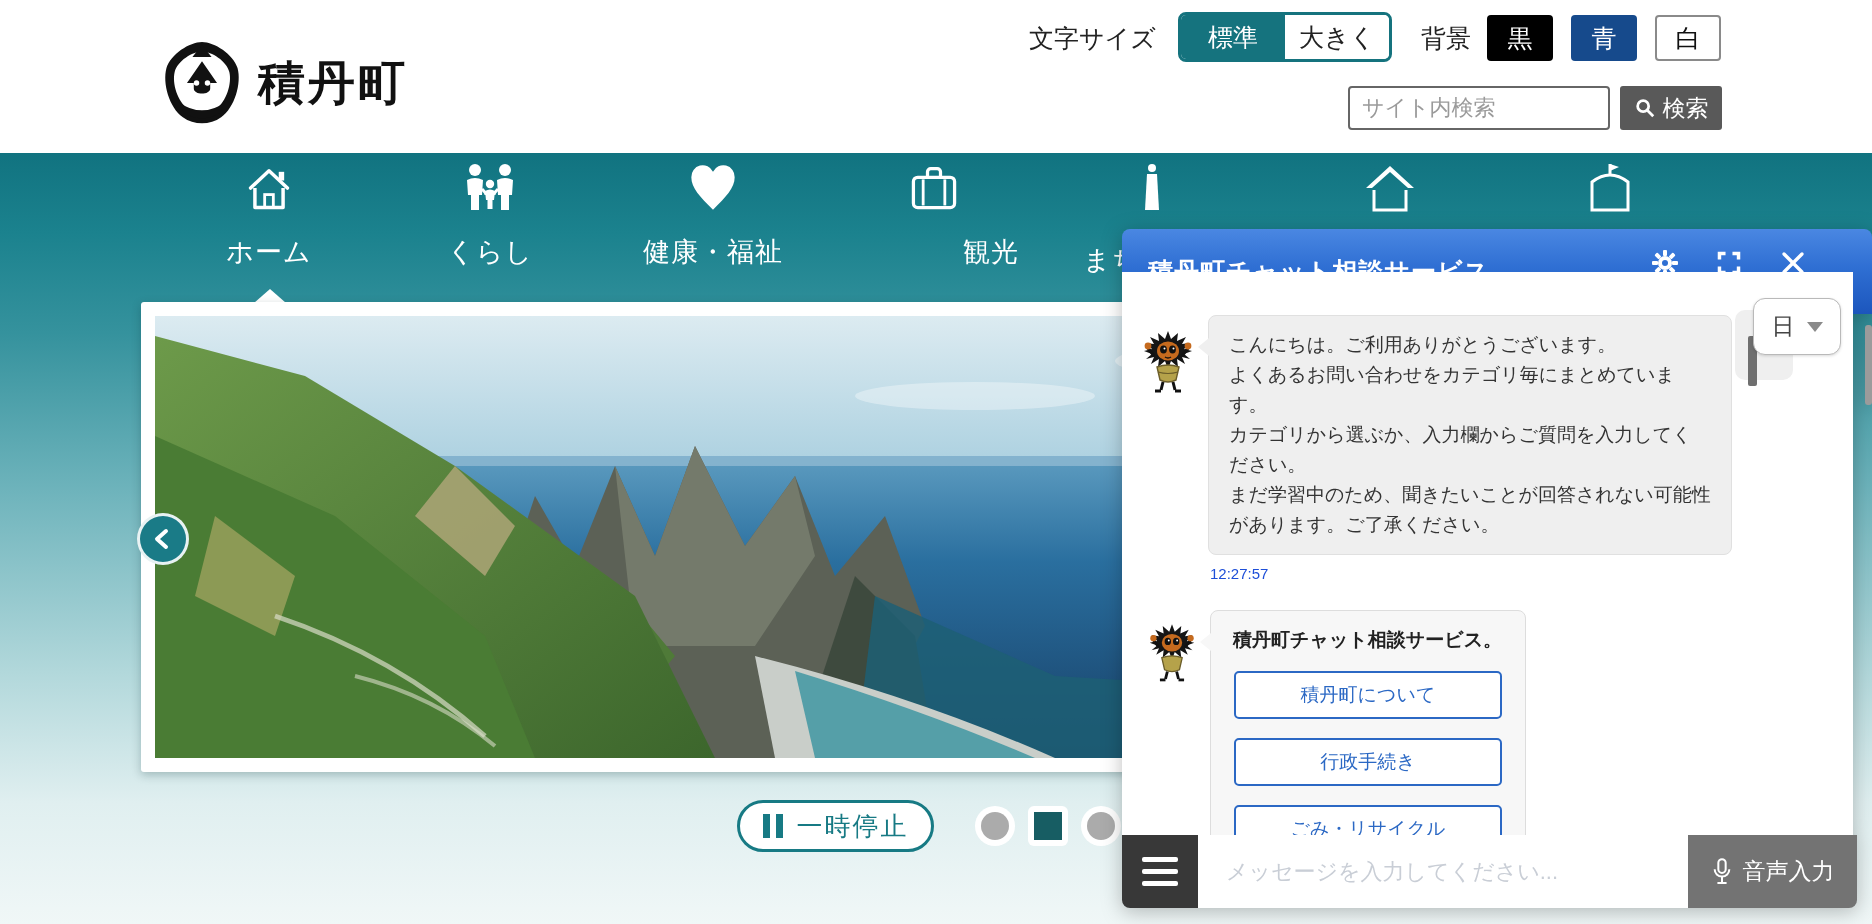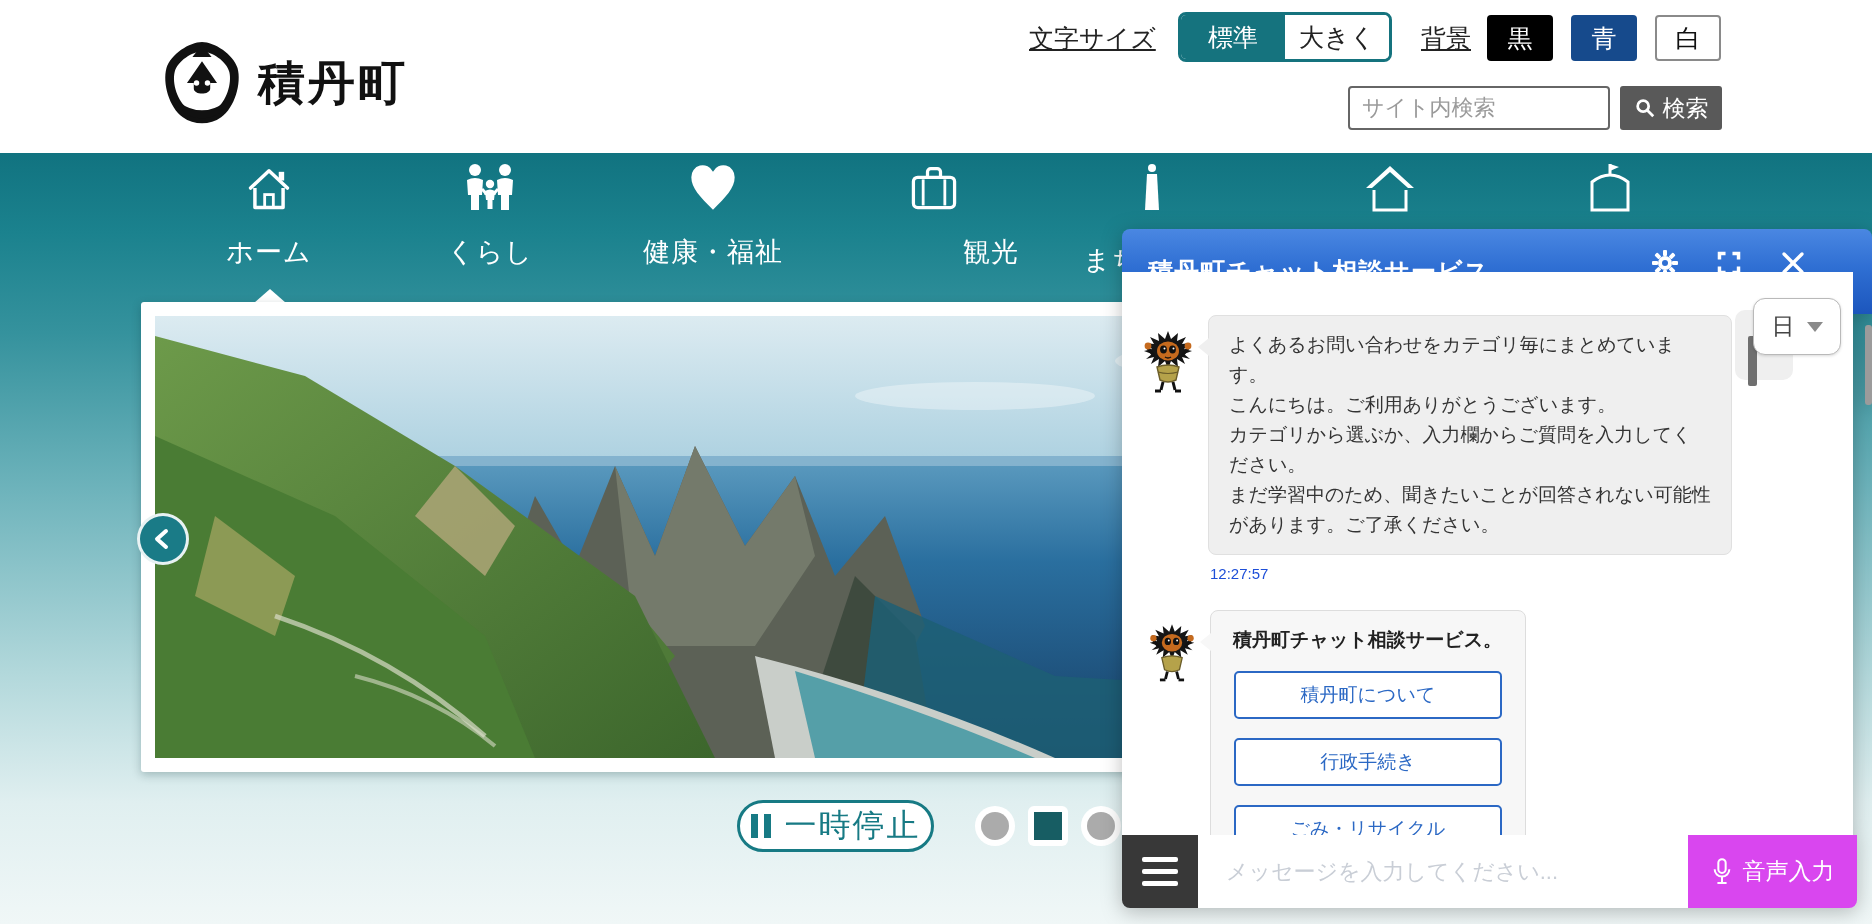--- a/index.html
+++ b/index.html
@@ -3,21 +3,21 @@
 <meta charset="utf-8">
 <style>
   * { margin:0; padding:0; box-sizing:border-box; }
   body { font-family:"Liberation Sans","DejaVu Sans",sans-serif; background:#fff; }
   .stage { position:relative; width:1872px; height:924px; overflow:hidden; background:#ffffff; }
 
   
   .site-header { position:absolute; left:0; top:0; width:1872px; height:153px; background:#fff; z-index:3; }
   .logo-mark { position:absolute; left:161px; top:40px; width:82px; height:86px; }
   .site-name { position:absolute; left:258px; top:52px; font-size:47px; font-weight:bold; color:#111; letter-spacing:3px; }
-  .fs-label, .bg-label { position:absolute; top:22px; font-size:25px; color:#222;text-decoration:underline; }
+  .fs-label, .bg-label { position:absolute; top:22px; font-size:25px; color:#222; }
   .fs-label { left:1029px; }
   .bg-label { left:1421px; }
   .seg { position:absolute; left:1178px; top:12px; height:50px; display:flex; border:3px solid #15737e; border-radius:8px; overflow:hidden; background:#fff; }
   .seg-btn { width:104px; height:44px; display:flex; align-items:center; justify-content:center; font-size:25px; cursor:pointer; }
   .seg-btn.active { background:#15737e; color:#fff; }
   .seg-btn.idle { background:#fff; color:#222; }
   .bg-btn { position:absolute; top:15px; width:66px; height:46px; display:flex; align-items:center; justify-content:center; font-size:25px; border-radius:4px; cursor:pointer; }
   .bg-black { left:1487px; background:#000; color:#fff; }
   .bg-blue  { left:1571px; background:#164a8c; color:#fff; }
   .bg-white { left:1655px; background:#fff; color:#111; border:2px solid #8a8a8a; }
@@ -34,21 +34,21 @@
   .nav-icon { height:52px; display:flex; align-items:flex-end; justify-content:center; }
   .nav-label { margin-top:22px; font-size:27px; letter-spacing:1px; }
   .nav-label-free { position:absolute; top:242px; font-size:27px; color:#fff; z-index:2; letter-spacing:1px; }
 
   
   .hero-card { position:absolute; left:141px; top:302px; width:1599px; height:470px; background:#fff; border-radius:3px;
     box-shadow:0 3px 10px rgba(0,40,45,.25); z-index:2; }
   .hero-photo { position:absolute; left:14px; top:14px; width:1571px; height:442px; overflow:hidden; }
   .notch { position:absolute; left:254px; top:289px; width:0; height:0; border-left:16px solid transparent; border-right:16px solid transparent; border-bottom:14px solid #fff; z-index:2; }
   .prev-btn { position:absolute; left:137px; top:513px; width:52px; height:52px; border-radius:50%; background:#1a7b87; border:3px solid rgba(255,255,255,.9); display:flex; align-items:center; justify-content:center; z-index:3; cursor:pointer; }
-  .pause-btn { position:absolute; left:737px; top:800px; width:197px; height:52px; background:#fff; border:3px solid #177a84; border-radius:28px; display:flex; align-items:center; justify-content:center; gap:14px; color:#177a84; font-size:32px; letter-spacing:2px; z-index:2; cursor:pointer; font-family:inherit; }
+  .pause-btn { position:absolute; left:737px; top:800px; width:197px; height:52px; background:#fff; border:3px solid #177a84; border-radius:28px; display:flex; align-items:center; justify-content:center; gap:14px; color:#177a84; font-size:26px; letter-spacing:2px; z-index:2; cursor:pointer; font-family:inherit; }
   .pause-ico { display:flex; gap:6px; }
   .pause-ico span { display:block; width:7px; height:24px; background:#177a84; }
   .dot-wrap { position:absolute; top:806px; width:40px; height:40px; background:#fff; display:flex; align-items:center; justify-content:center; z-index:2; cursor:pointer; }
   .dot-round { border-radius:50%; }
   .dot-square { border-radius:6px; }
   .dot-inner-circle { width:28px; height:28px; border-radius:50%; background:#ababab; }
   .dot-inner-square { width:28px; height:28px; background:#175d63; }
 
   
   .chat-panel { position:absolute; left:1122px; top:205px; width:750px; height:703px; z-index:10; filter:drop-shadow(0 4px 10px rgba(0,0,0,.25)); }
@@ -74,21 +74,21 @@
   .bubble2 { left:88px; top:338px; width:316px; padding:16px 22px 10px; background:#f7f7f7; border-color:#ddd; height:280px; }
   .bubble2:before { border-right-color:#f7f7f7; }
   .bubble2 .prompt { font-size:19px; font-weight:bold; color:#222; margin-bottom:18px; }
   .cat-btn { display:block; width:268px; height:48px; margin:0 auto 19px; background:#fff; border:2px solid #2b68c4; border-radius:5px; color:#2b68c4; font-size:19px; cursor:pointer; font-family:inherit; }
 
   .chat-inputbar { position:absolute; left:0; top:630px; height:73px; display:flex; }
   .menu-btn { width:76px; height:73px; background:#383838; border:none; border-radius:0 0 0 8px; display:flex; flex-direction:column; align-items:center; justify-content:center; gap:7px; cursor:pointer; }
   .menu-btn span { display:block; width:36px; height:5px; background:#fff; border-radius:2px; }
   .chat-input { width:490px; height:73px; border:none; background:#fff; font-size:22px; padding:0 28px; color:#333; outline:none; font-family:inherit; }
   .chat-input::placeholder { color:#c9ced6; }
-  .voice-btn { width:169px; height:73px; background:#d946ef; border:none; border-radius:0 0 8px 0; color:#fff; font-size:23px; display:flex; align-items:center; justify-content:center; gap:10px; cursor:pointer; font-family:inherit; }
+  .voice-btn { width:169px; height:73px; background:#737373; border:none; border-radius:0 0 8px 0; color:#fff; font-size:23px; display:flex; align-items:center; justify-content:center; gap:10px; cursor:pointer; font-family:inherit; }
 </style>
 </head>
 <body>
 
 <div class="stage">
 
   <div class="hero-bg"></div>
 
   <div class="site-header">
     <svg class="logo-mark" viewBox="0 0 60 62">
@@ -321,22 +321,22 @@
         <circle cx="8" cy="16" r="3.4" fill="#c56a1e"></circle>
         <circle cx="48" cy="16" r="3.4" fill="#c56a1e"></circle>
         <path d="M17 37 Q28 33 39 37 L36 50 Q28 54 20 50 Z" fill="#b5a24a" stroke="#6b5d2a" stroke-width="1.4"></path>
         <path d="M18 42 Q28 45 38 42" fill="none" stroke="#6b5d2a" stroke-width="1.2"></path>
         <line x1="23" y1="52" x2="21" y2="60" stroke="#111" stroke-width="3"></line>
         <line x1="33" y1="52" x2="35" y2="60" stroke="#111" stroke-width="3"></line>
         <line x1="21" y1="61" x2="15" y2="61" stroke="#111" stroke-width="3"></line>
         <line x1="35" y1="61" x2="41" y2="61" stroke="#111" stroke-width="3"></line>
       </svg>
       <div class="bubble bubble1">
+        <div>こんにちは。ご利用ありがとうございます。</div>
         <div>よくあるお問い合わせをカテゴリ毎にまとめています。</div>
-        <div>こんにちは。ご利用ありがとうございます。</div>
         <div>カテゴリから選ぶか、入力欄からご質問を入力してください。</div>
         <div>まだ学習中のため、聞きたいことが回答されない可能性があります。ご了承ください。</div>
       </div>
       <div class="msg-time">12:27:57</div>
 
       <svg class="avatar" style="left:24px; top:351px; width:52px; height:60px;" viewBox="0 0 56 64">
         <path d="M28 1 L31 9 L38 3 L37 11 L46 7 L42 14 L50 13 L44 19 L52 21 L44 24 L50 29 L42 27 L45 34 L37 29 L38 37 L31 31 L28 39 L25 31 L18 37 L19 29 L11 34 L14 27 L6 29 L12 24 L4 21 L12 19 L6 13 L14 14 L10 7 L19 11 L18 3 L25 9 Z" fill="#151515"></path>
         <ellipse cx="28" cy="21" rx="11" ry="9.5" fill="#c56a1e"></ellipse>
         <ellipse cx="23.5" cy="19.5" rx="3.4" ry="4" fill="#111"></ellipse>
         <ellipse cx="32.5" cy="19.5" rx="3.4" ry="4" fill="#111"></ellipse>

